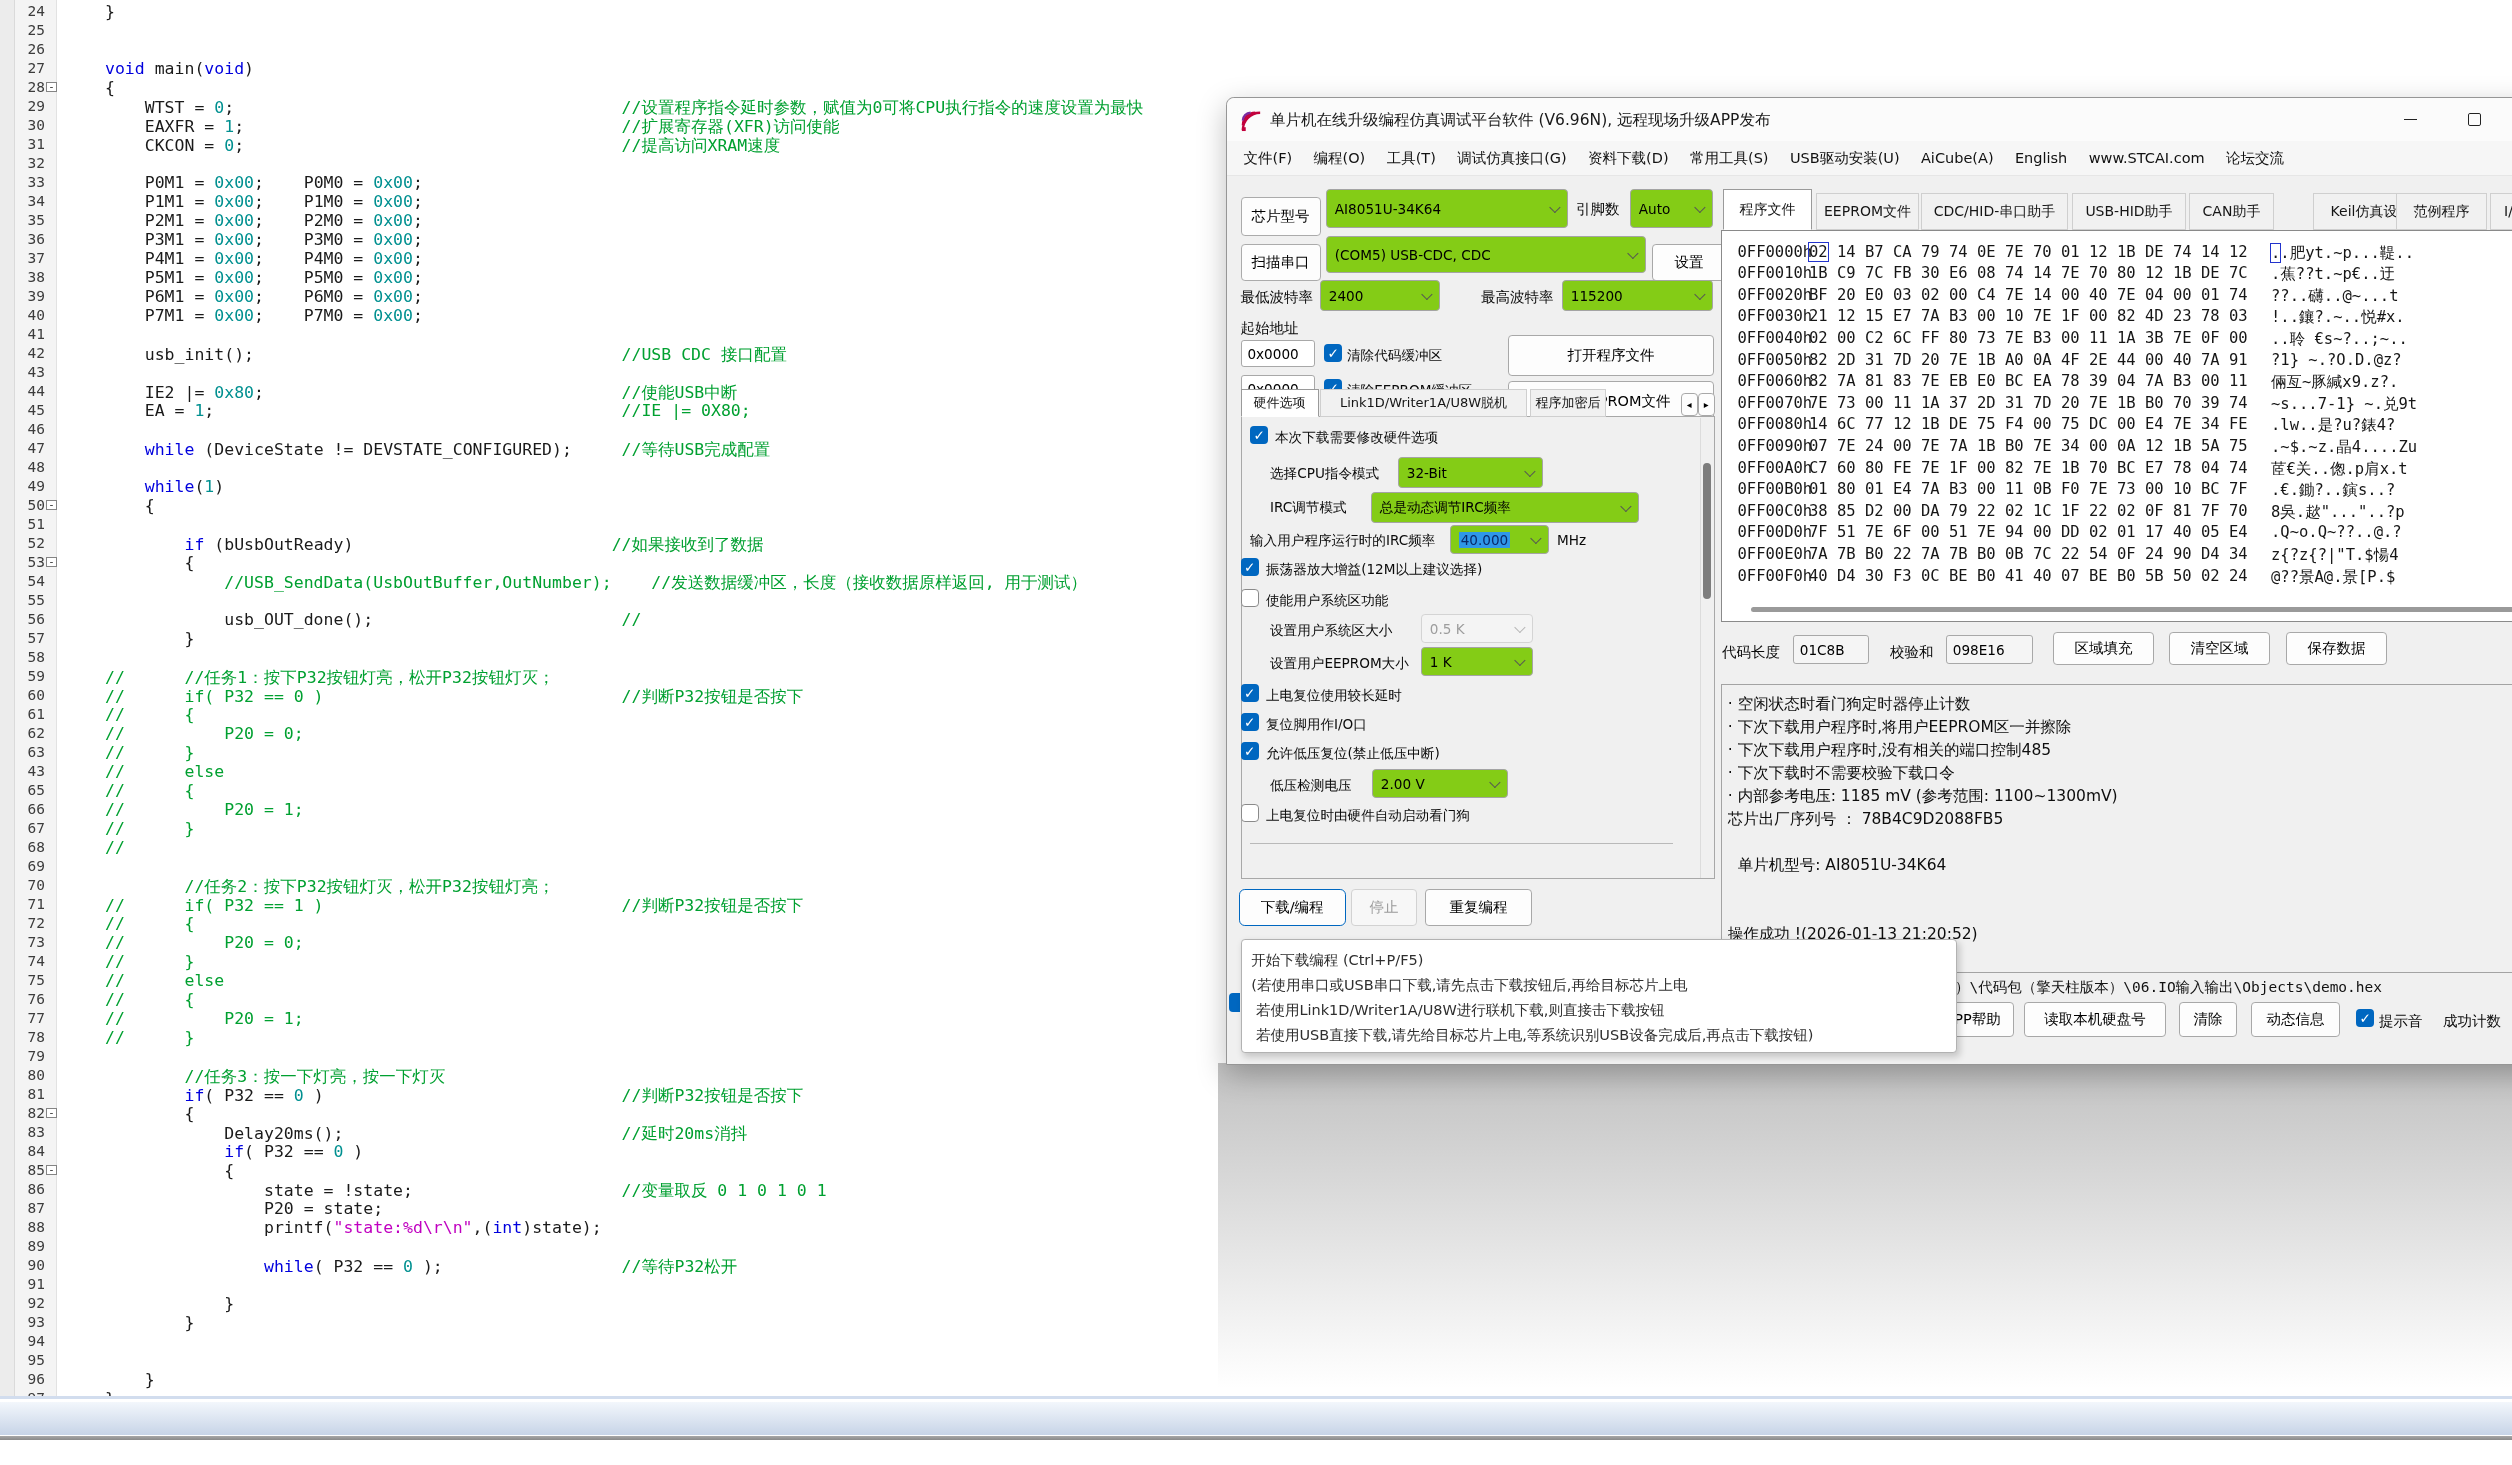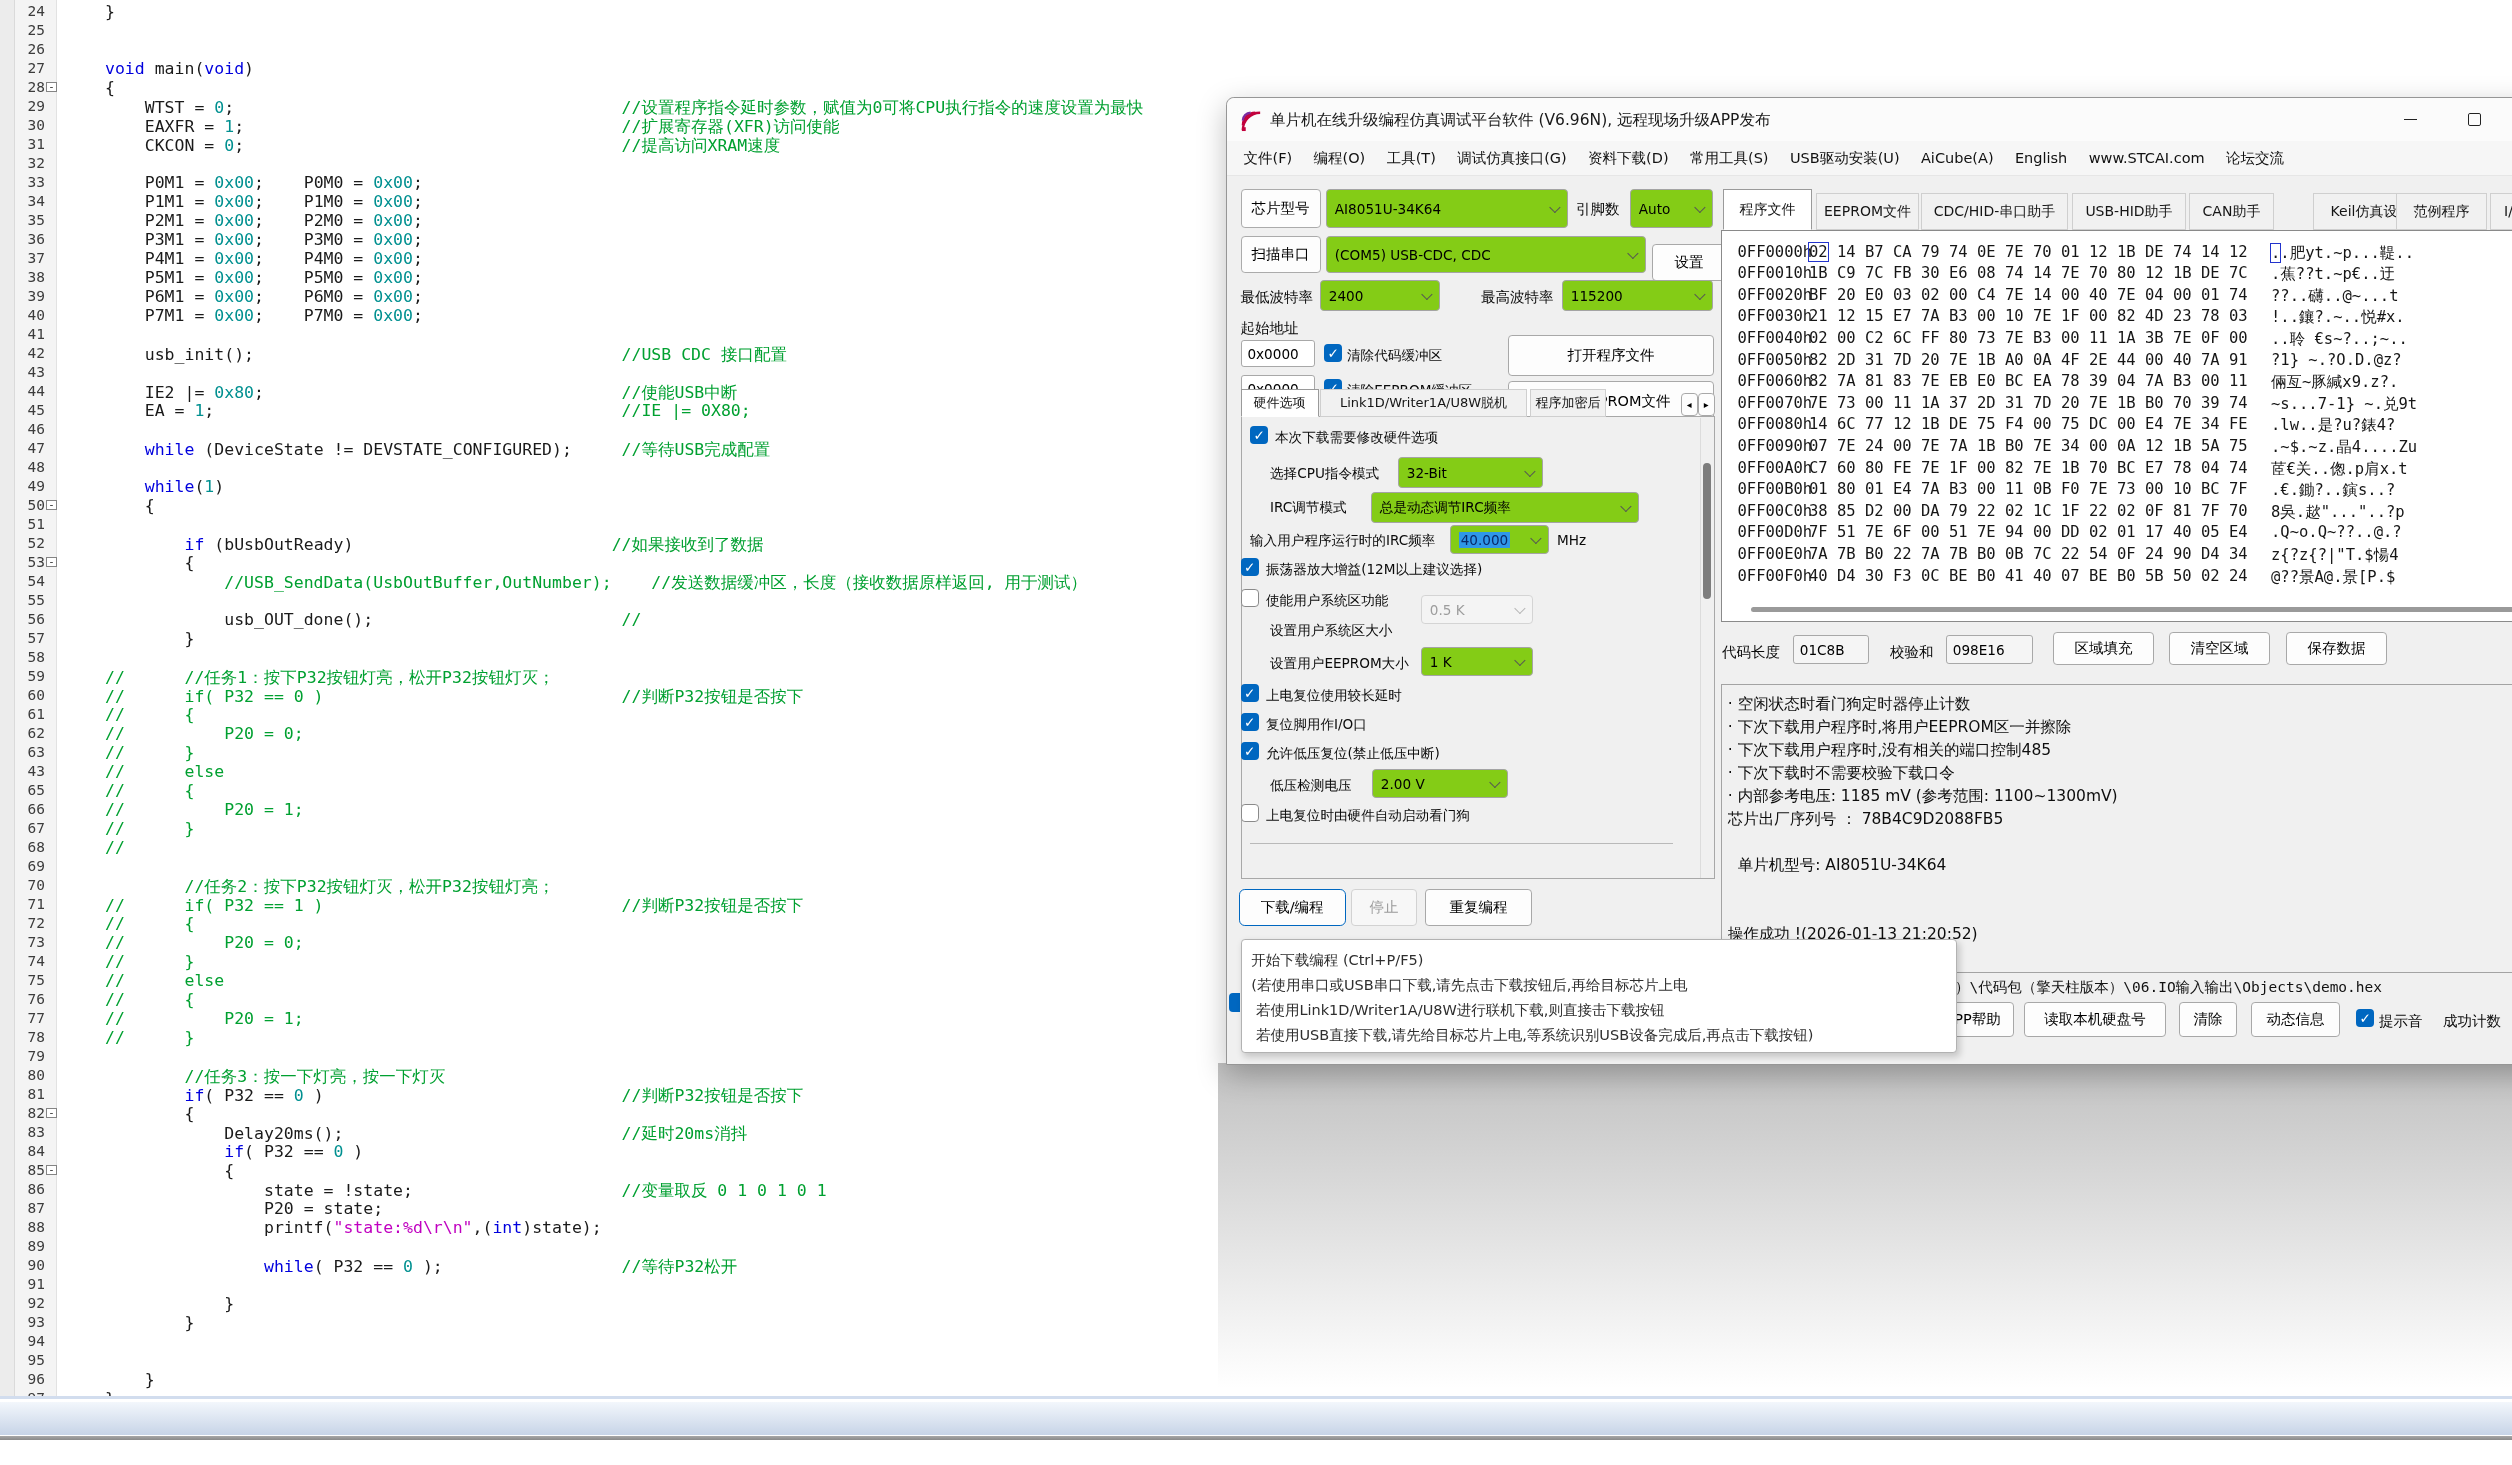--- a/index.html
+++ b/index.html
@@ -32,21 +32,21 @@
   .appicon{position:absolute;left:11.6px;top:8.7px;}
   .wbtn{position:absolute;top:0;width:45px;height:43px;display:flex;align-items:center;justify-content:center;}
   .mini-glyph{width:12.6px;height:1.9px;background:#222;}
   .maxi-glyph{width:11.6px;height:11.6px;border:1.4px solid #222;border-radius:1.9px;}
   .menubar{position:absolute;left:0;top:43px;width:100%;height:35px;background:#f6f6f6;border-bottom:1px solid #e6e6e6;
            display:flex;align-items:center;padding-left:5.8px;box-sizing:border-box;}
   .mi{font-size:14.5px;color:#111;padding:0 10.7px;white-space:nowrap;}
   
   .abs{position:absolute;box-sizing:border-box;}
   .lblbtn{border:1px solid #ababab;background:#fdfdfd;border-radius:3.9px;display:flex;align-items:center;
-          justify-content:center;font-size:14.5px;white-space:nowrap;}
+          justify-content:center;font-size:14.5px;white-space:nowrap;margin-top:8px;}
   .btn{border:1px solid #a8a8a8;background:#fdfdfd;border-radius:3.9px;display:flex;align-items:center;
        justify-content:center;font-size:14.5px;white-space:nowrap;}
   .btn.primary{border:1.9px solid #0067C0;border-radius:5.8px;}
   .btn.disabled{border-color:#d2d2d2;background:#f7f7f7;color:#9a9a9a;}
   .combo{border:1px solid #a4a4a4;background:#84cc16;border-radius:3.9px;display:flex;align-items:center;
          padding:0 21.3px 0 7.8px;font-size:13.6px;white-space:nowrap;position:absolute;box-sizing:border-box;}
   .combo::after{content:"";position:absolute;right:8.7px;top:50%;width:6.8px;height:6.8px;border-right:1.5px solid #555;
                 border-bottom:1.5px solid #555;transform:translateY(-72%) rotate(45deg);}
   .combo.dis{color:#9d9d9d;background:#f4f4f4;border-color:#d4d4d4;}
   .combo.dis::after{border-color:#b5b5b5;}
@@ -502,21 +502,21 @@
       </div>
     <div class="abs lab" style="left:330px;top:434px">MHz</div>
 
     <div class="abs cb on" style="left:13.6px;top:460px"></div>
     <div class="abs lab" style="left:39px;top:463px">振荡器放大增益(12M以上建议选择)</div>
 
     <div class="abs cb off" style="left:13.6px;top:491px"></div>
     <div class="abs lab" style="left:39px;top:494px">使能用户系统区功能</div>
 
     <div class="abs lab" style="left:43px;top:524px">设置用户系统区大小</div>
-    <div class="combo dis" style="left:194px;top:497px;width:112px;height:29px">
+    <div class="combo dis" style="left:194px;top:516px;width:112px;height:29px">
         <span>0.5 K</span>
       </div>
 
     <div class="abs lab" style="left:43px;top:557px">设置用户EEPROM大小</div>
     <div class="combo" style="left:194px;top:549px;width:112px;height:29px">
         <span>1  K</span>
       </div>
 
     <div class="abs cb on" style="left:13.6px;top:586px"></div>
     <div class="abs lab" style="left:39px;top:589px">上电复位使用较长延时</div>

